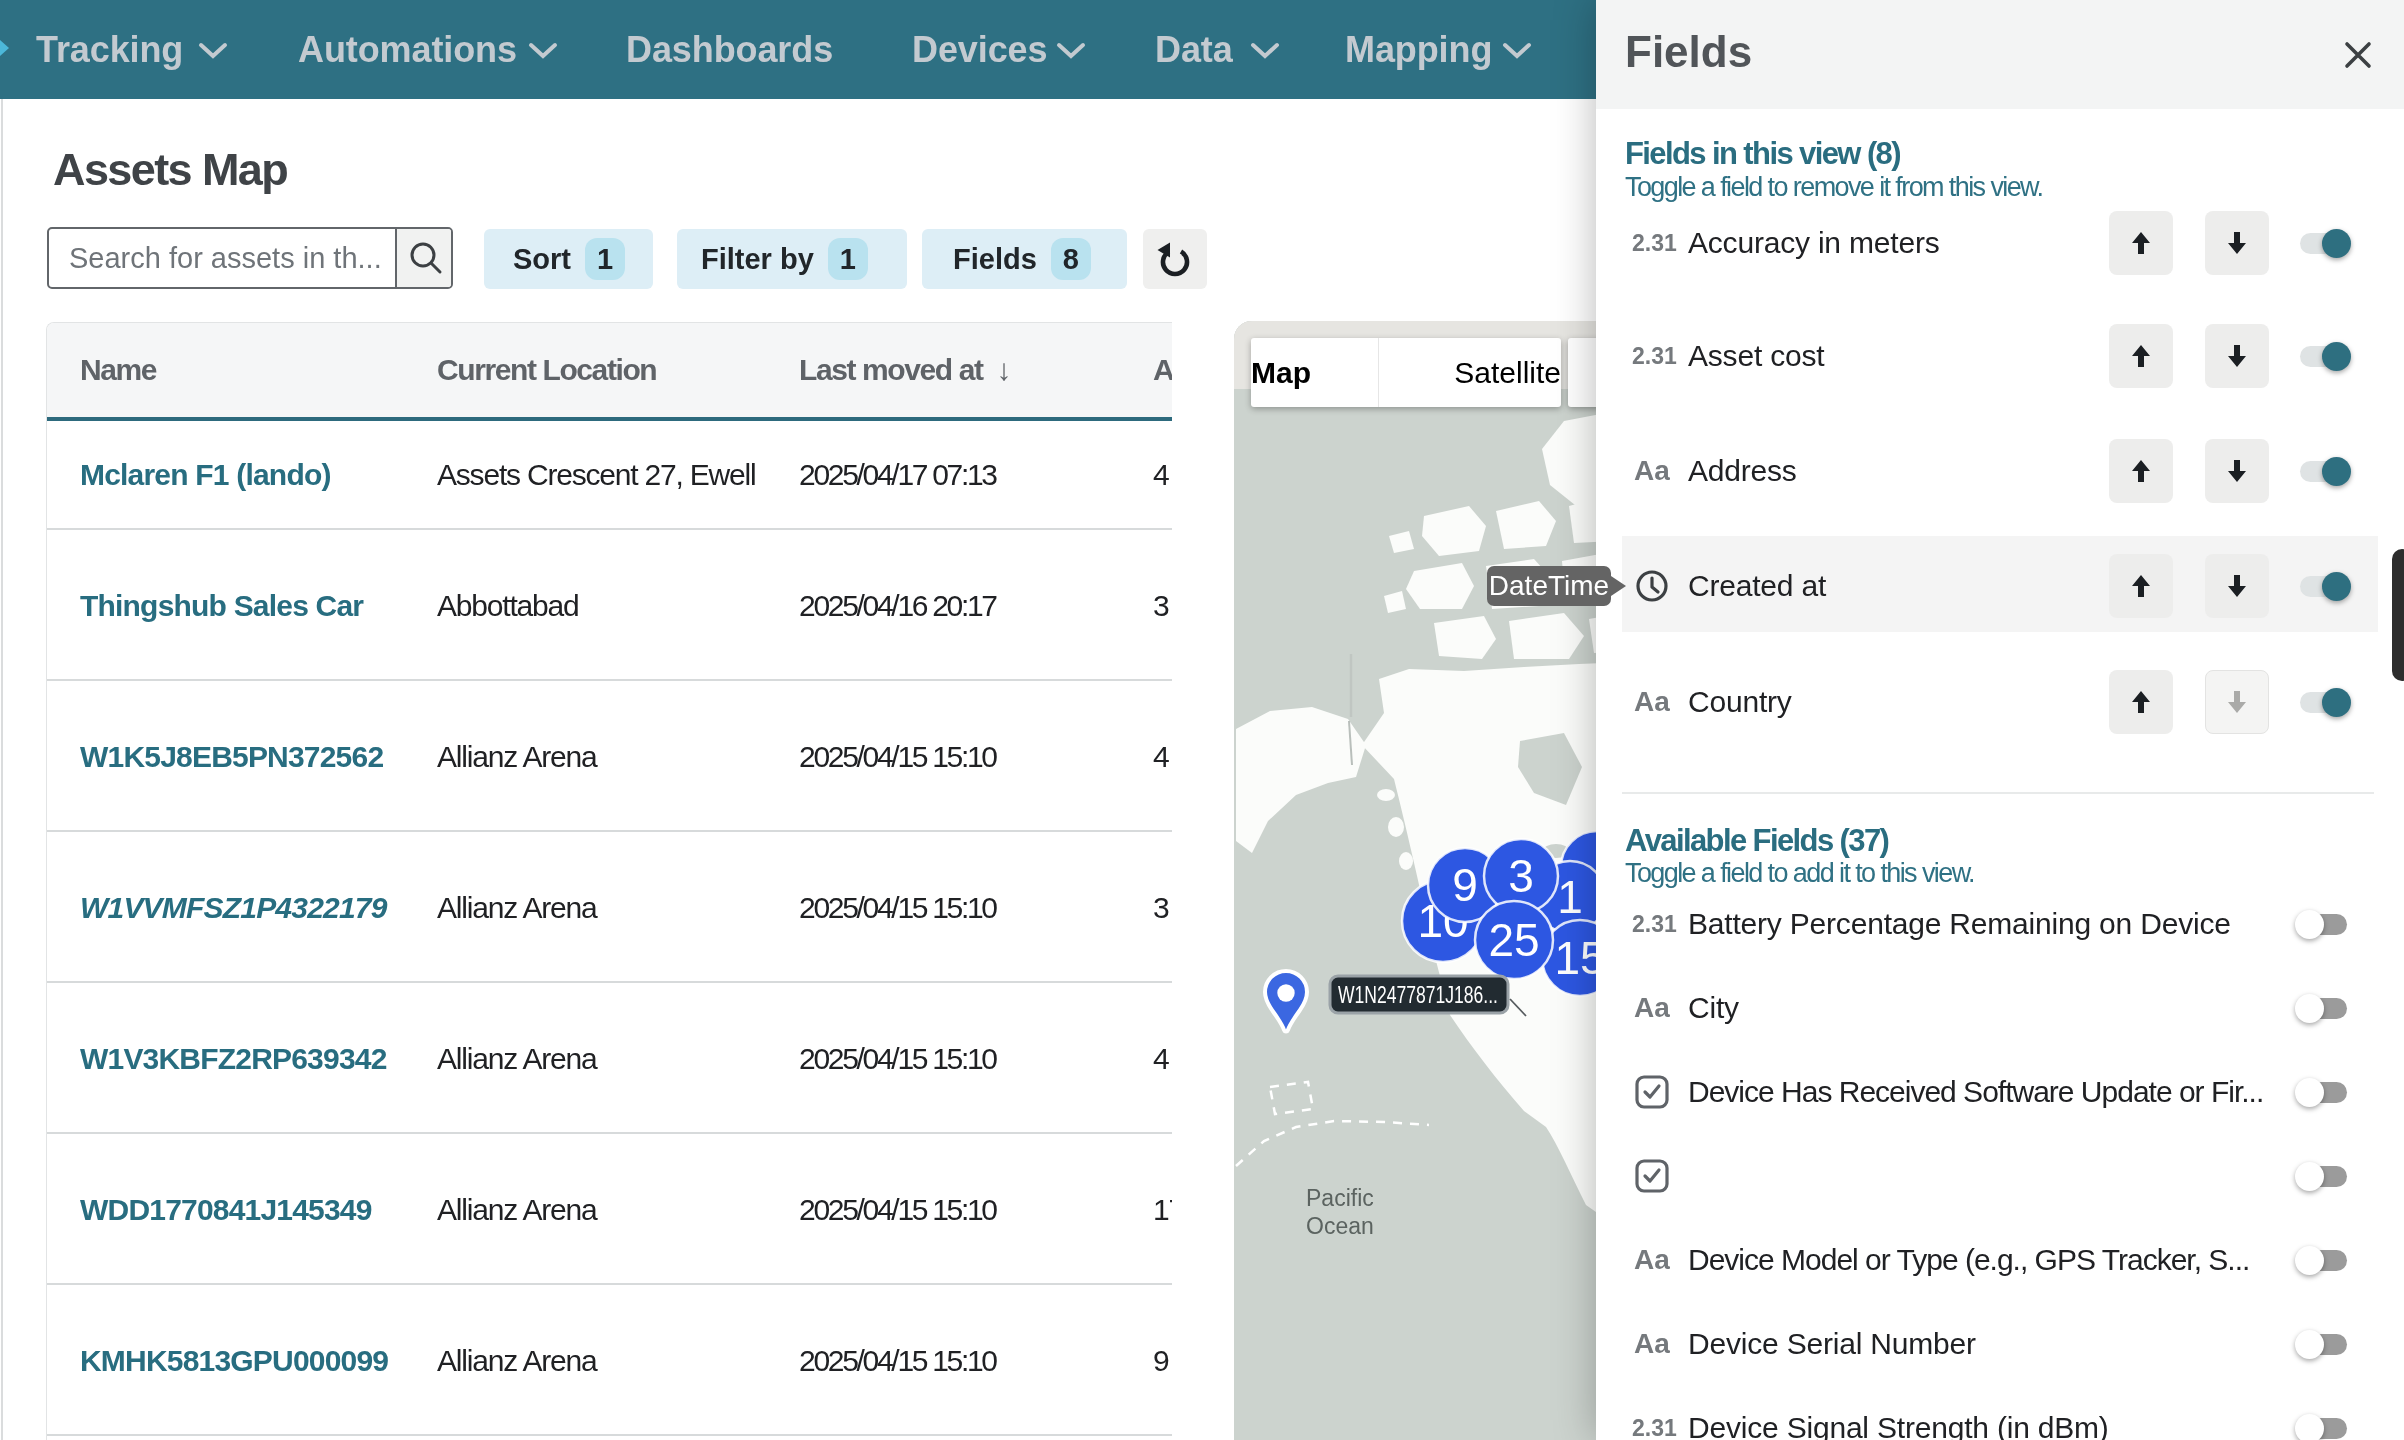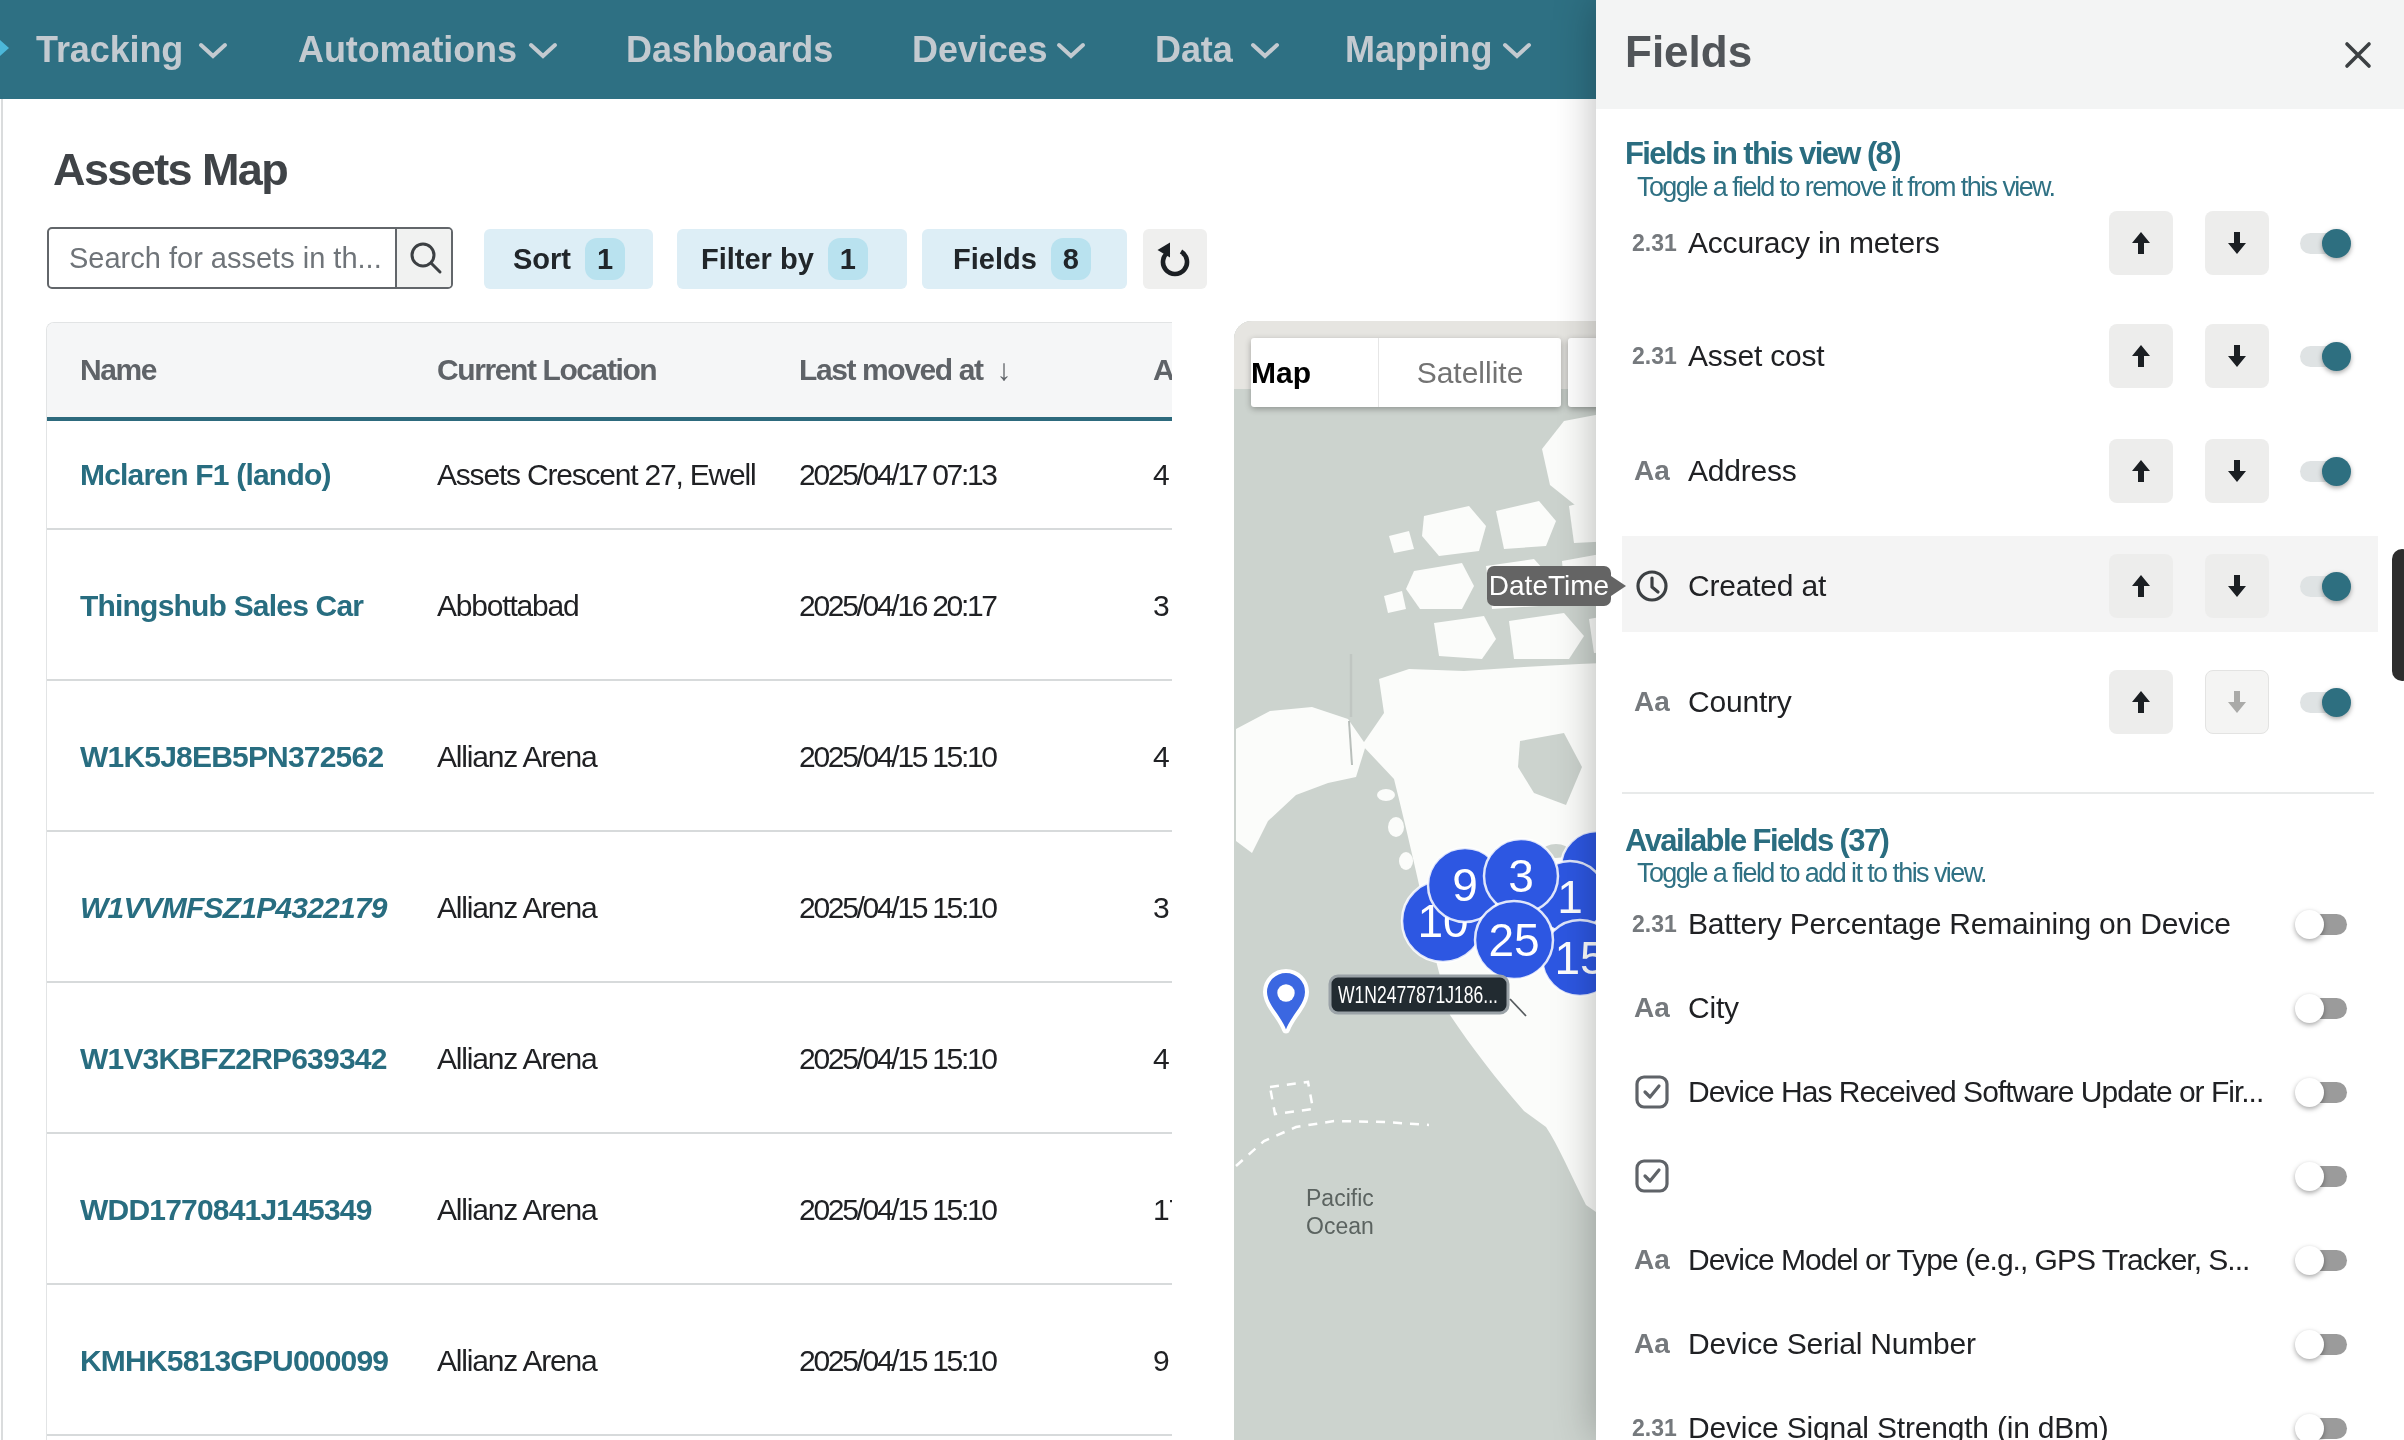--- a/index.html
+++ b/index.html
@@ -29,34 +29,34 @@
   .tr { position:absolute; left:0; width:1126px; border-bottom:2px solid #d7dadb; }
   .td { position:absolute; top:50%; transform:translateY(-50%); font-size:30px; letter-spacing:-1.2px; color:#202124; white-space:nowrap; }
   .td.date { letter-spacing:-2.3px; }
   .tlink { letter-spacing:-0.8px; }
   .tlink { color:#286d80; font-weight:700; }
 
   
   #map { left:1234px; top:321px; width:1170px; height:1119px; overflow:hidden; border-top-left-radius:18px; background:#ccd3ce; }
   #mapctl { left:1251px; top:338px; height:69px; background:#fff; border-radius:3px; box-shadow:0 2px 6px rgba(0,0,0,0.3); display:flex; z-index:3; }
   #mapctl .m1 { width:128px; text-align:left; line-height:69px; font-size:30px; font-weight:600; color:#000; border-right:1px solid #e6e6e6; }
-  #mapctl .m2 { width:182px; text-align:center; line-height:69px; font-size:30px; color:#737373; }
+  #mapctl .m2 { width:182px; text-align:right; line-height:69px; font-size:30px; color:#000000; }
   #mapctl2 { left:1568px; top:338px; width:40px; height:69px; background:#fff; border-radius:3px; box-shadow:0 2px 6px rgba(0,0,0,0.3); z-index:3; }
   #pacific { left:1306px; top:1184px; color:#5b6360; font-size:23px; line-height:28px; z-index:3; }
 
   
   #dtip { left:1487px; top:566px; width:124px; height:40px; background:#646464; border-radius:7px; color:#fff; font-size:28px; text-align:center; line-height:40px; z-index:30; }
   #dtip:after { content:""; position:absolute; left:124px; top:10px; border-top:10px solid transparent; border-bottom:10px solid transparent; border-left:15px solid #646464; }
 
   
   #panel { left:1596px; top:0; width:808px; height:1440px; background:#fff; box-shadow:0 0 40px rgba(0,0,0,0.28); z-index:20; }
   #phead { position:absolute; left:0; top:0; width:808px; height:109px; background:#f3f4f4; }
   #phead .t { position:absolute; left:29px; top:0; height:109px; line-height:104px; font-size:44px; font-weight:700; color:#515559; }
   .sechead { color:#2a6d80; font-size:31px; letter-spacing:-1.6px; font-weight:700; }
-  .subhead { color:#2f7184; font-size:27px; letter-spacing:-1.6px;margin-left:12px; }
+  .subhead { color:#2f7184; font-size:27px; letter-spacing:-1.6px; }
   .flabel { font-size:30px; letter-spacing:-0.2px; color:#202124; white-space:nowrap; z-index:21; }
   .ficon { position:absolute; width:40px; text-align:center; color:#75797d; font-weight:600; z-index:21; }
   .ubtn { position:absolute; z-index:21; width:64px; height:64px; background:#ededec; border-radius:8px; display:flex; align-items:center; justify-content:center; }
   .ubtn.dis { background:#f4f4f3; border:1px solid #e3e3e2; }
   .tgl-track { position:absolute; z-index:21; width:50px; height:21px; border-radius:11px; }
   .tgl-knob { position:absolute; z-index:22; width:29px; height:29px; border-radius:50%; box-shadow:0 2px 5px rgba(0,0,0,0.35); }
   #scrollpill { left:2392px; top:549px; width:20px; height:132px; background:#2d2d2d; border-radius:10px; z-index:40; }
 </style>
 </head>
 <body>

